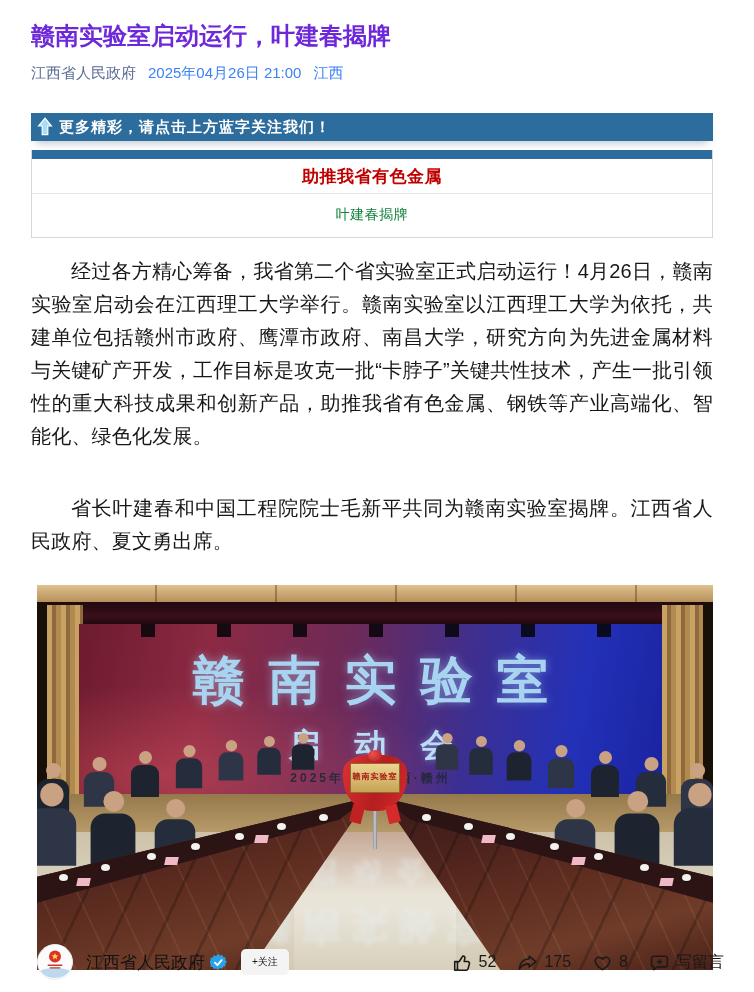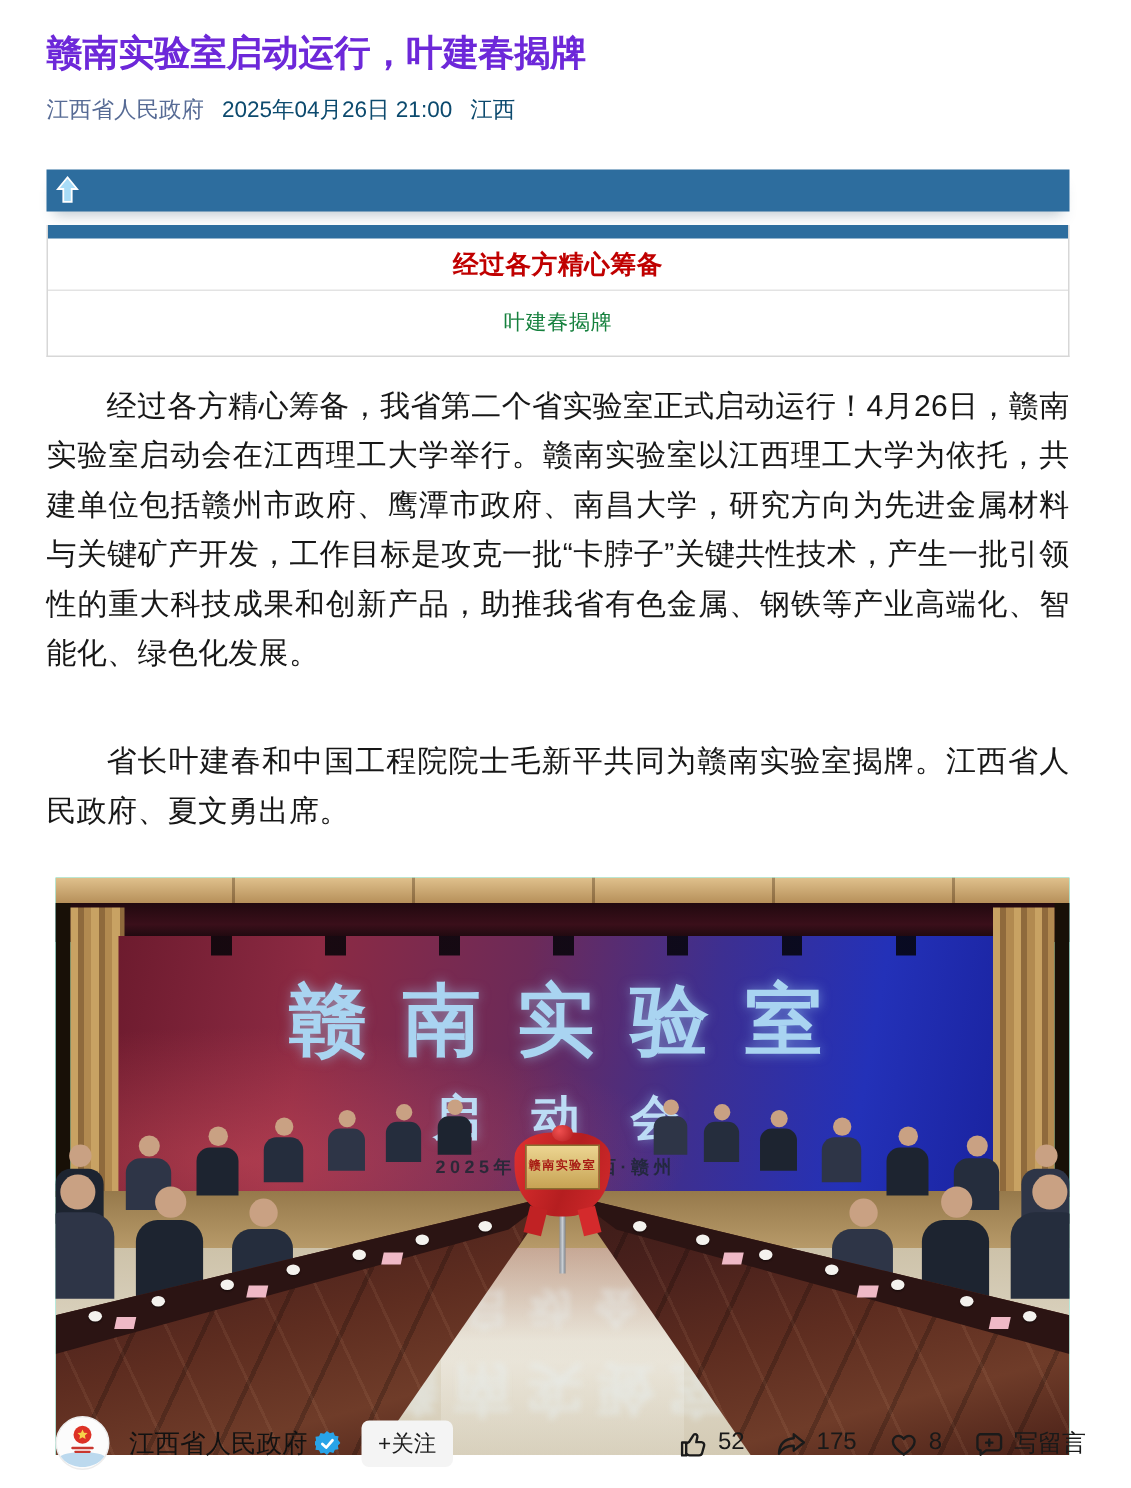--- a/index.html
+++ b/index.html
@@ -9,21 +9,21 @@
     color:#191919;position:relative;
   }
   
   .page-title{
     margin:20px 41px 0 31px;font-size:24px;line-height:1.3;font-weight:700;color:#6d28d9;
   }
   .byline{
     margin:13px 41px 0 31px;font-size:15px;display:flex;align-items:center;gap:12px;
   }
   .source-link{color:#576b95;cursor:pointer;}
-  .pub-date,.pub-loc{color:#0c4a6e;}
+  .pub-date,.pub-loc{color:#3b82f6;}
   
   .banner{
     margin:30px 41px 0 31px;height:28px;background:#2d6d9e;color:#ffffff;
     display:flex;align-items:center;gap:5px;padding-left:5px;box-sizing:border-box;
     font-size:15px;font-weight:700;letter-spacing:1px;
     box-shadow:0 7px 9px -5px rgba(60,90,110,.35);
     cursor:pointer;
   }
   .banner svg{display:block;}
   
@@ -41,21 +41,21 @@
   
   .article{margin:17px 41px 0 31px;}
   .article p{
     margin:0 0 39px;font-size:20px;line-height:33px;text-align:justify;
     text-indent:2em;color:#171717;letter-spacing:.2px;
   }
   .article p:last-child{margin-bottom:0;}
   
   .photo{
     position:relative;margin:27px auto 0;margin-left:37px;width:676px;height:385px;
-    overflow:hidden;background:#5eead4;cursor:pointer;
+    overflow:hidden;background:#22c55e;cursor:pointer;
   }
   .ph-beam{position:absolute;left:0;top:0;width:100%;height:17px;
     background:linear-gradient(#e0c18d,#b6905a);}
   .ph-beam::after{content:"";position:absolute;inset:0;
     background:repeating-linear-gradient(90deg,transparent 0 118px,rgba(60,35,10,.35) 118px 120px);}
   .ph-dark{position:absolute;left:0;top:17px;width:100%;height:26px;
     background:linear-gradient(#21090f,#3a0f1a 55%,#14070b);}
   .ph-edge{position:absolute;top:17px;width:10px;height:196px;background:#181007;}
   .ph-edge.l{left:0;} .ph-edge.r{right:0;}
   .ph-curtain{position:absolute;top:20px;height:200px;
@@ -138,21 +138,21 @@
   .footer{
     position:absolute;left:0;bottom:10px;width:754px;height:40px;
     display:flex;align-items:center;padding:0 30px 0 37px;box-sizing:border-box;
   }
   .avatar{width:36px;height:36px;border-radius:50%;overflow:hidden;border:1px solid #ececec;
     box-sizing:border-box;background:#fbfbfb;cursor:pointer;flex:none;}
   .acc-name{margin-left:13px;font-size:17px;color:#121212;cursor:pointer;}
   .verified{margin-left:5px;display:flex;align-items:center;}
   .follow-btn{
     margin-left:14px;background:#f4f4f4;border:none;border-radius:5px;
-    font-size:15px;color:#1a1a1a;padding:6px 11px;cursor:pointer;
+    font-size:10px;color:#1a1a1a;padding:6px 11px;cursor:pointer;
     font-family:inherit;
   }
   .f-spacer{flex:1;}
   .stats{display:flex;align-items:center;gap:21px;}
   .stat{display:flex;align-items:center;gap:6px;font-size:16px;color:#191919;cursor:pointer;}
   .stat svg{display:block;}
 </style>
 </head>
 <body>
 
@@ -163,25 +163,26 @@
   <span class="pub-date">2025年04月26日 21:00</span>
   <span class="pub-loc">江西</span>
 </div>
 
 <div class="banner">
   <span>
     <svg width="18" height="20" viewBox="0 0 18 20">
       <path d="M9 1.2 15.4 9h-3.6v8.6H6.2V9H2.6z" fill="#a8dcf7" stroke="#ffffff" stroke-width="1.2"></path>
     </svg>
   </span>
+  <span>更多精彩，请点击上方蓝字关注我们！</span>
 </div>
 
 <div class="notice">
   <div class="notice-topbar"></div>
-  <div class="notice-title">经过各方精心筹备</div>
+  <div class="notice-title">助推我省有色金属</div>
   <div class="notice-sub">叶建春揭牌</div>
 </div>
 
 <div class="article">
   <p>经过各方精心筹备，我省第二个省实验室正式启动运行！4月26日，赣南实验室启动会在江西理工大学举行。赣南实验室以江西理工大学为依托，共建单位包括赣州市政府、鹰潭市政府、南昌大学，研究方向为先进金属材料与关键矿产开发，工作目标是攻克一批“卡脖子”关键共性技术，产生一批引领性的重大科技成果和创新产品，助推我省有色金属、钢铁等产业高端化、智能化、绿色化发展。</p>
   <p>省长叶建春和中国工程院院士毛新平共同为赣南实验室揭牌。江西省人民政府、夏文勇出席。</p>
 </div>
 
 <div class="photo">
   <div class="ph-beam"></div>

